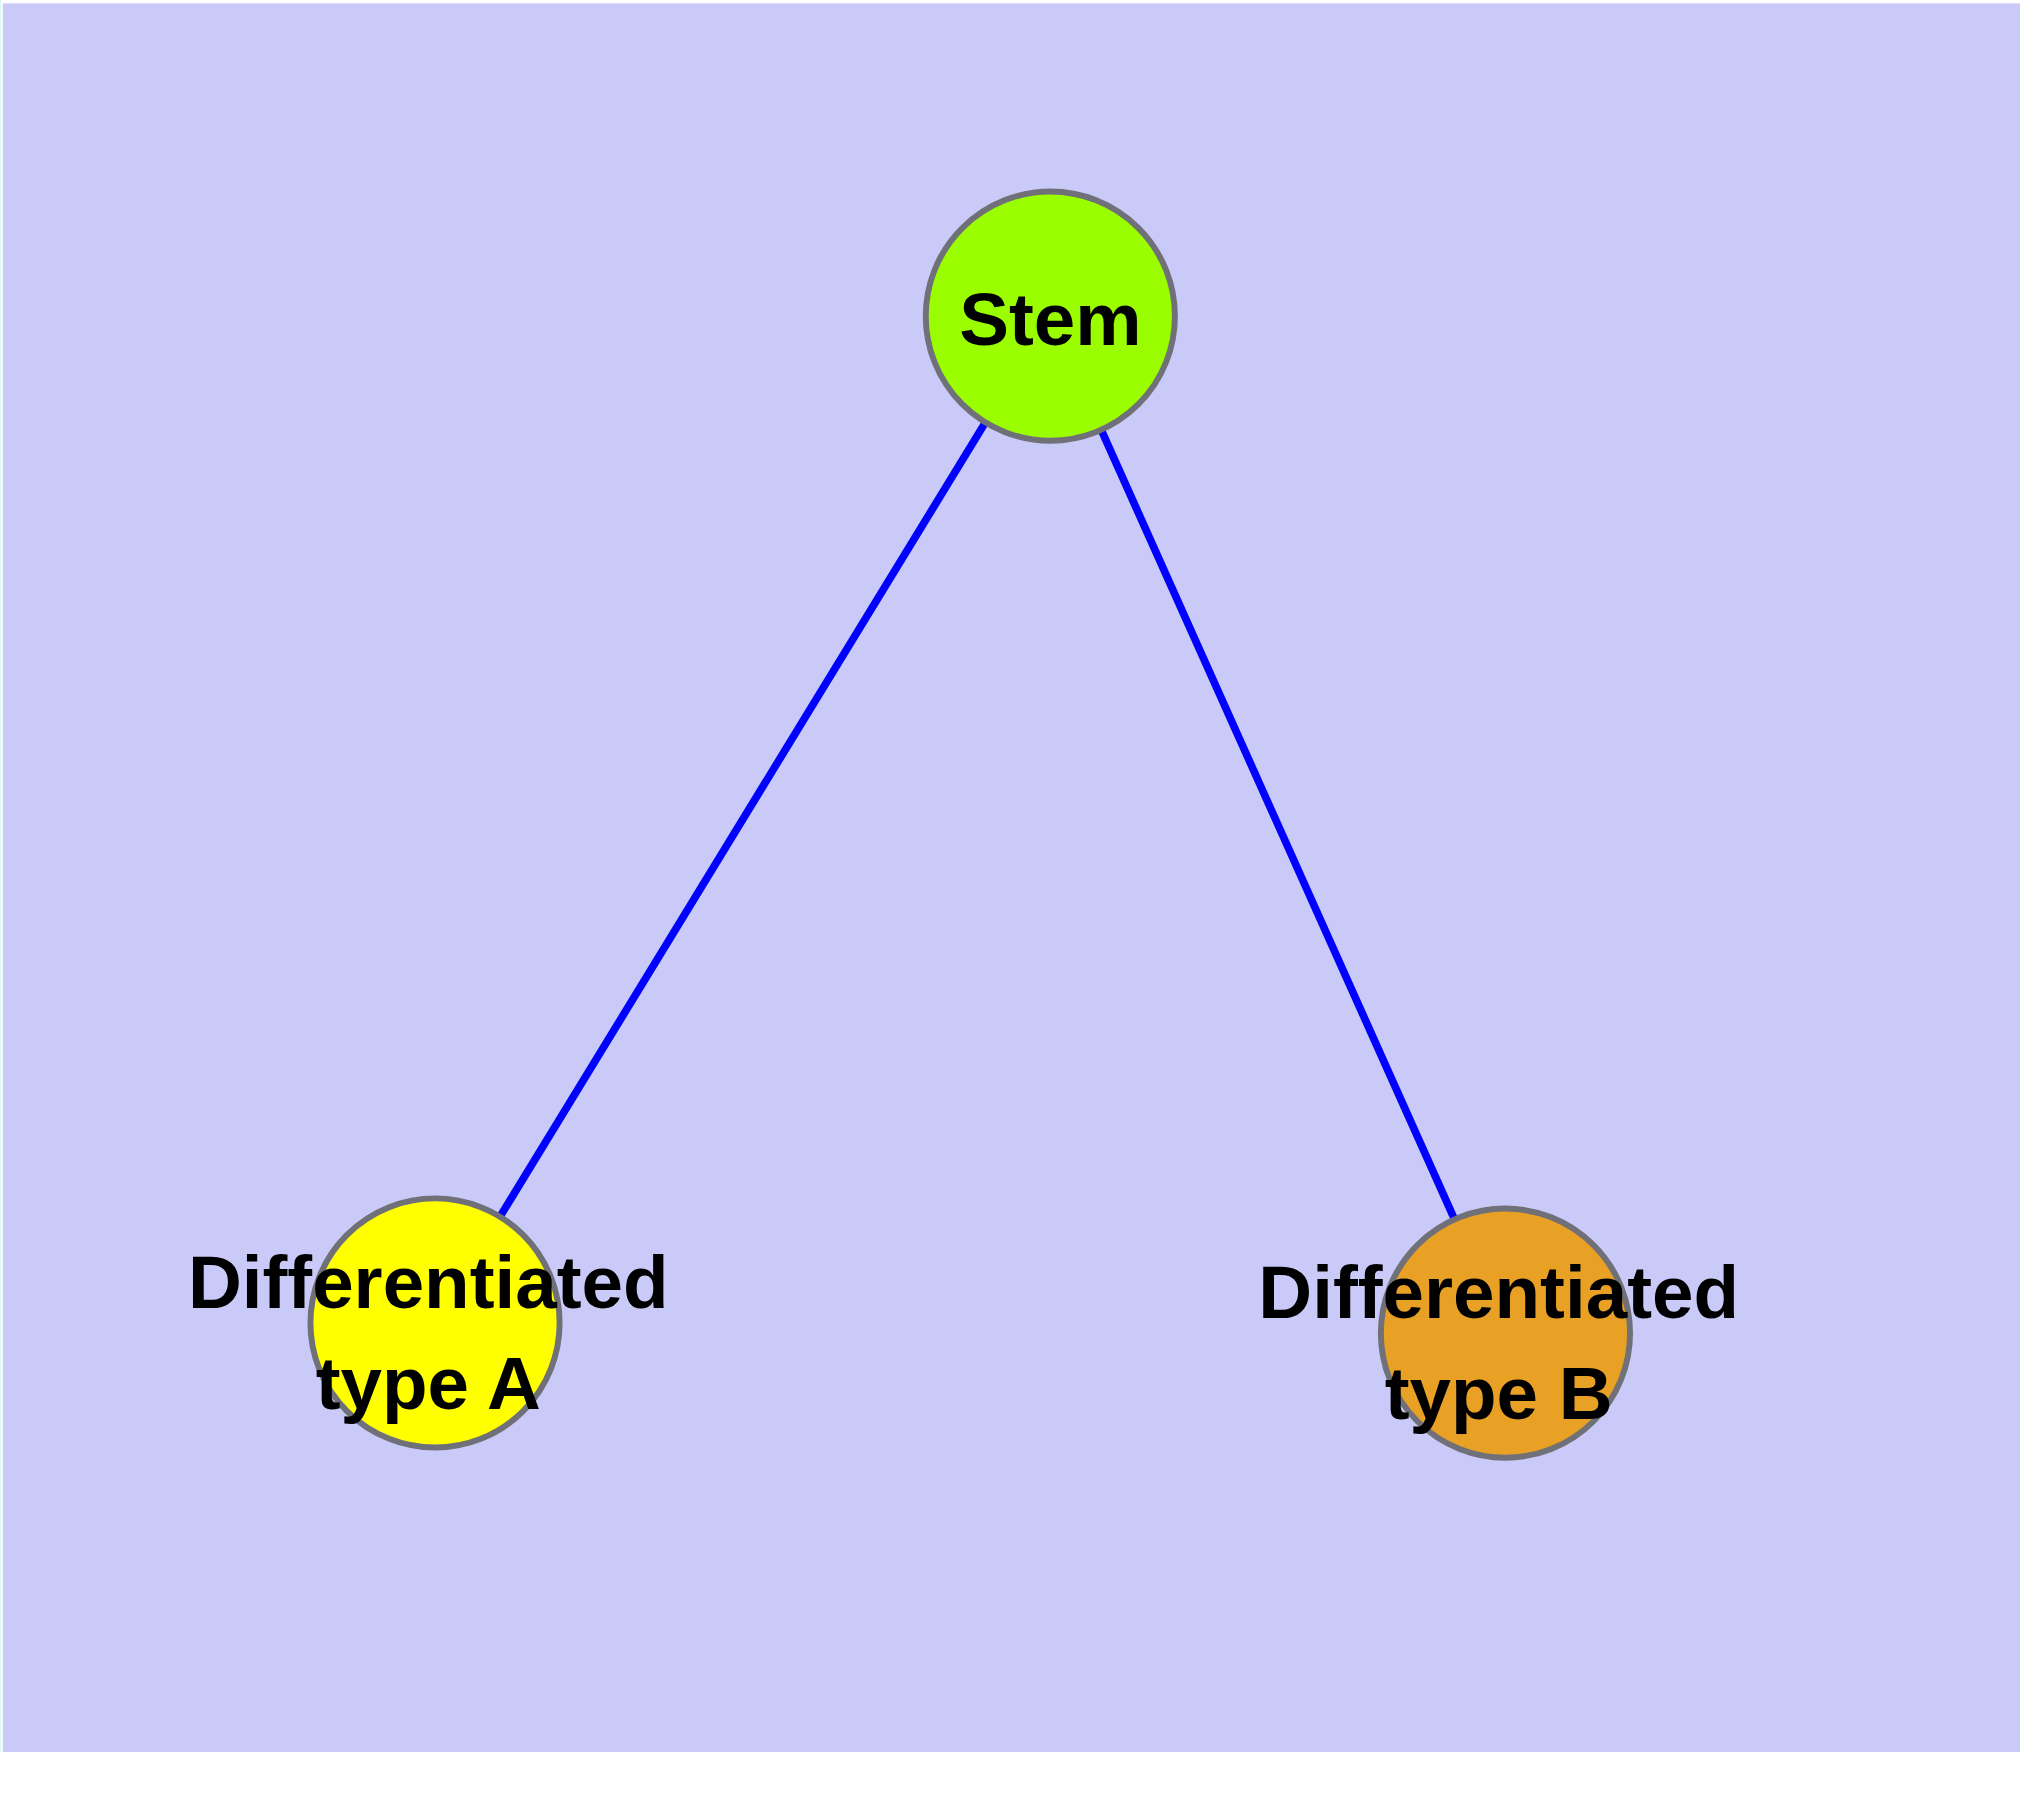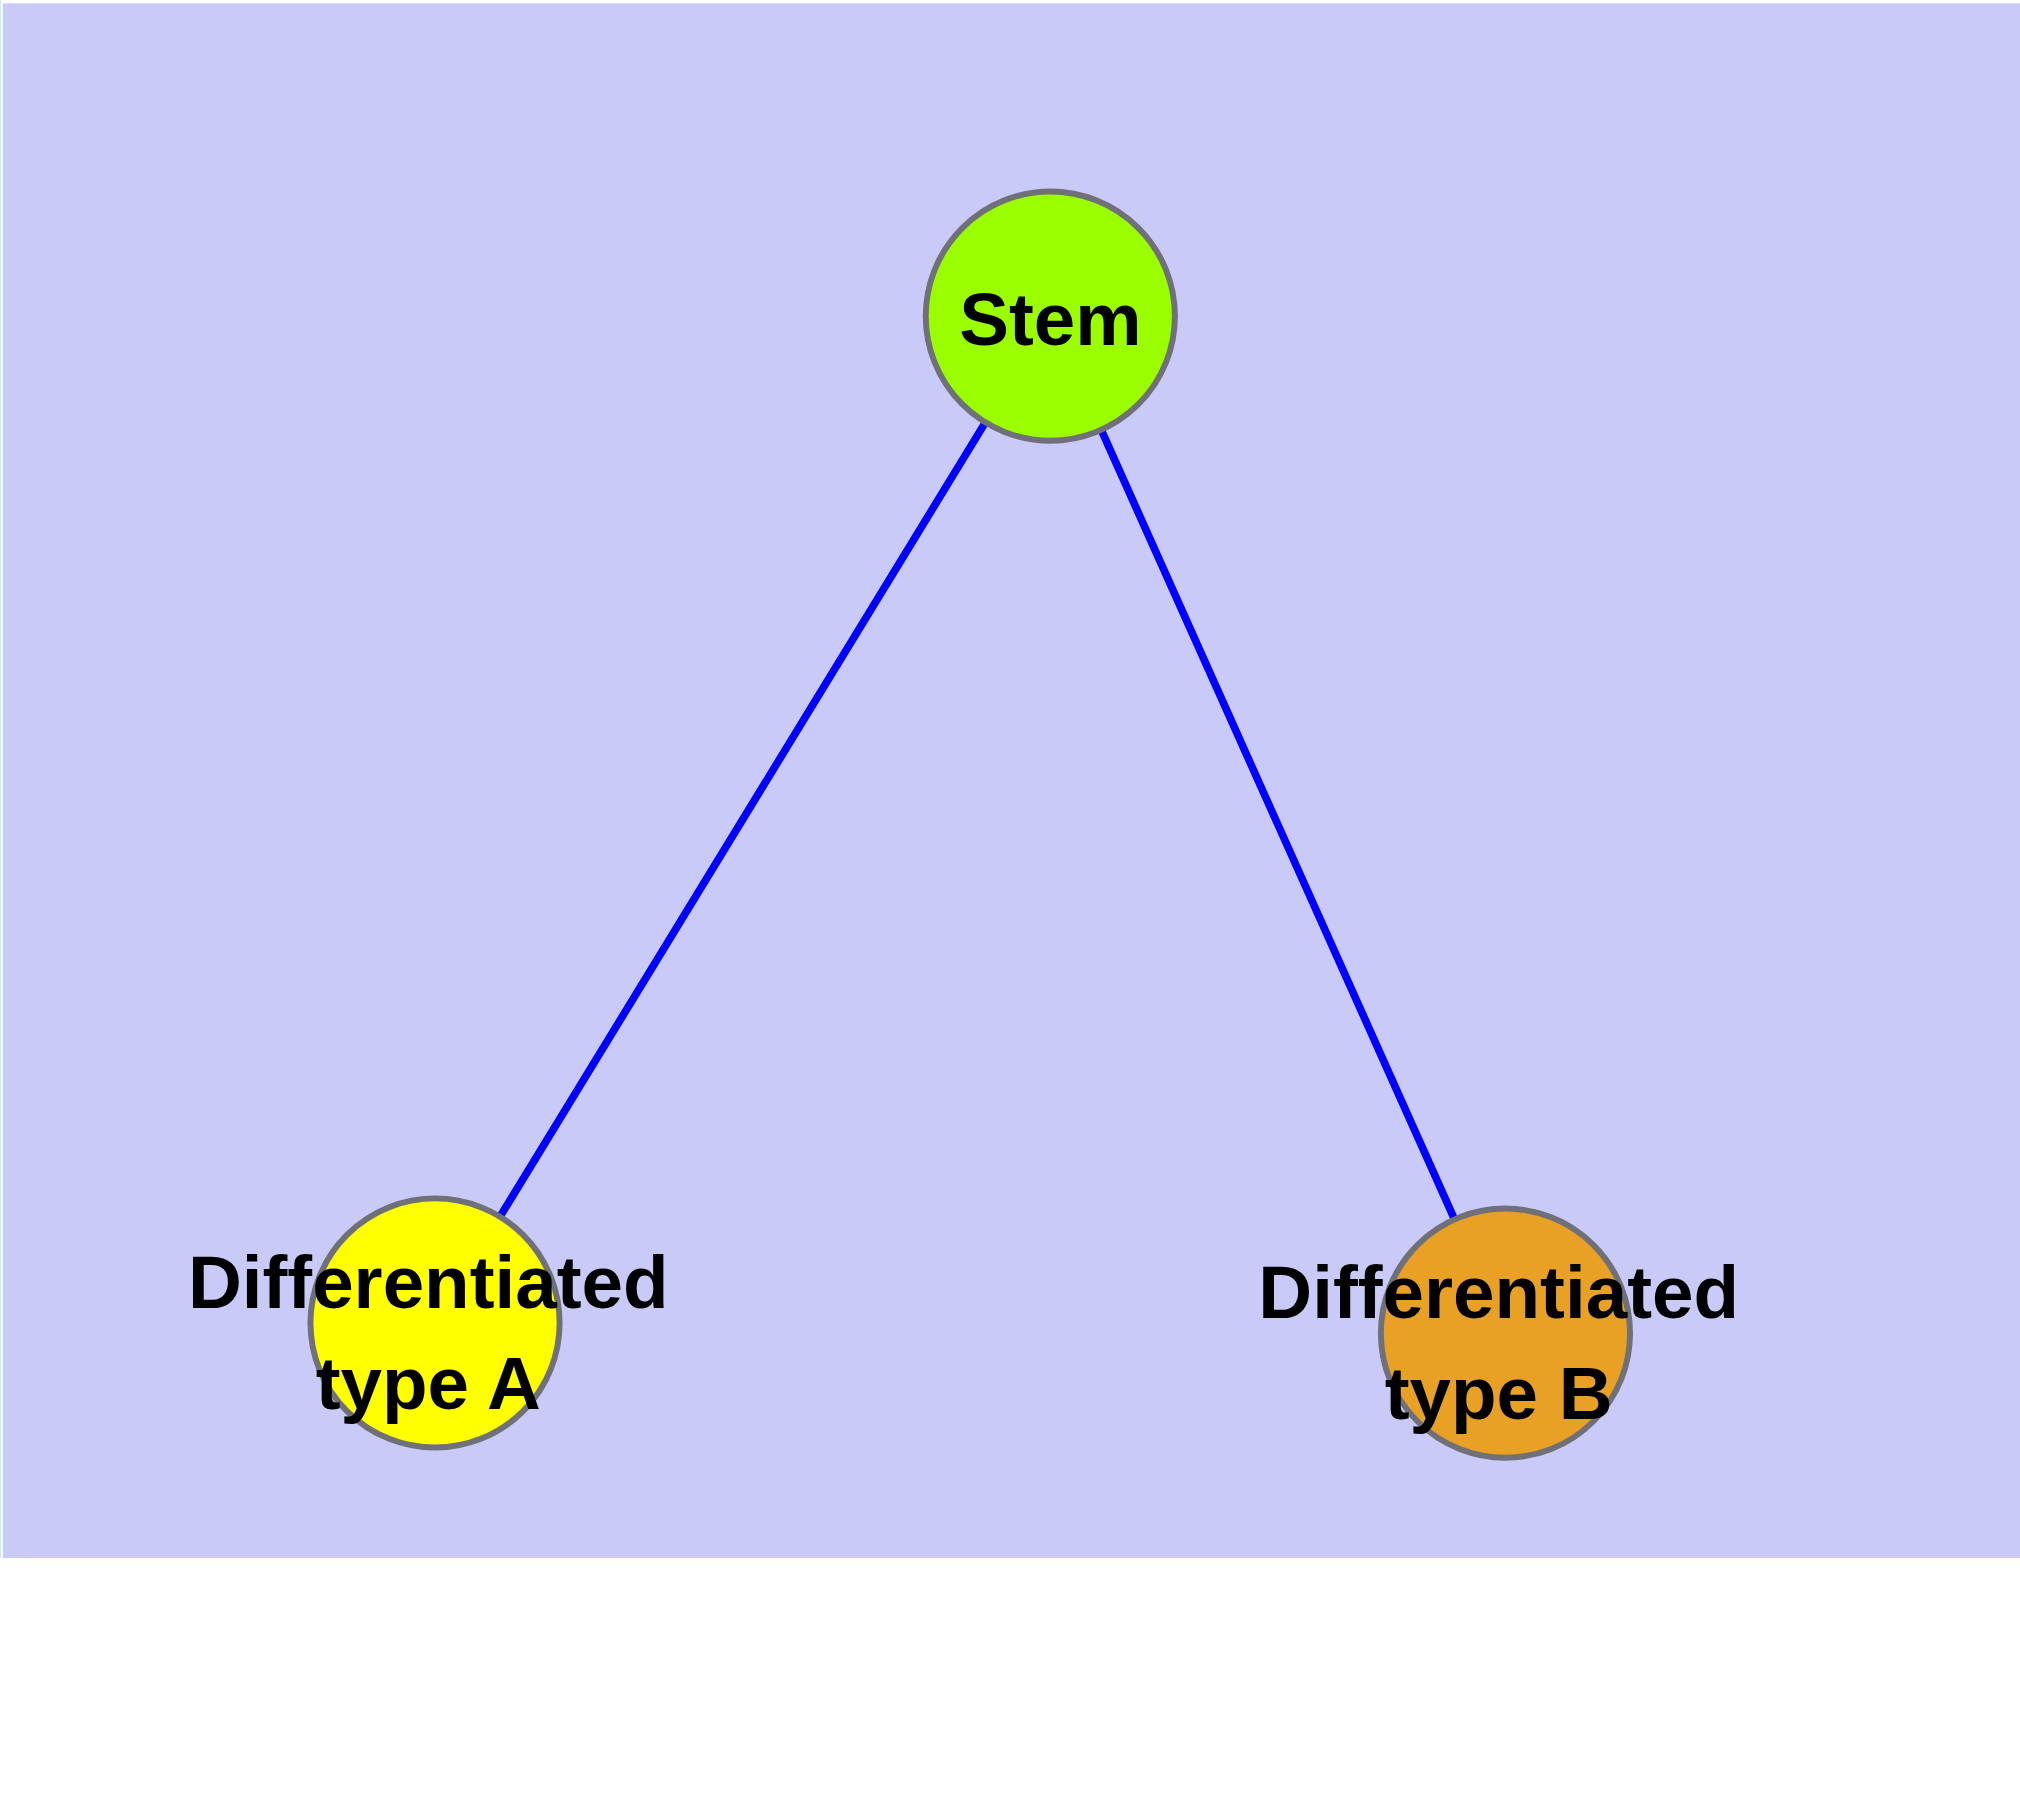--- a/index.html
+++ b/index.html
@@ -3,22 +3,22 @@
 <meta charset="utf-8">
 <style>
   html, body {
     margin: 0;
     padding: 0;
     background: #FFFFFF;
   }
   .stage {
     position: relative;
     width: 2021px;
-    height: 1558px;
-    background: #14b8a6;
+    height: 1752px;
+    background: #5eead4;
     overflow: hidden;
   }
   svg {
     display: block;
   }
   .graph-edge {
     stroke-width: 9;
     fill: none;
   }
   .graph-node {

